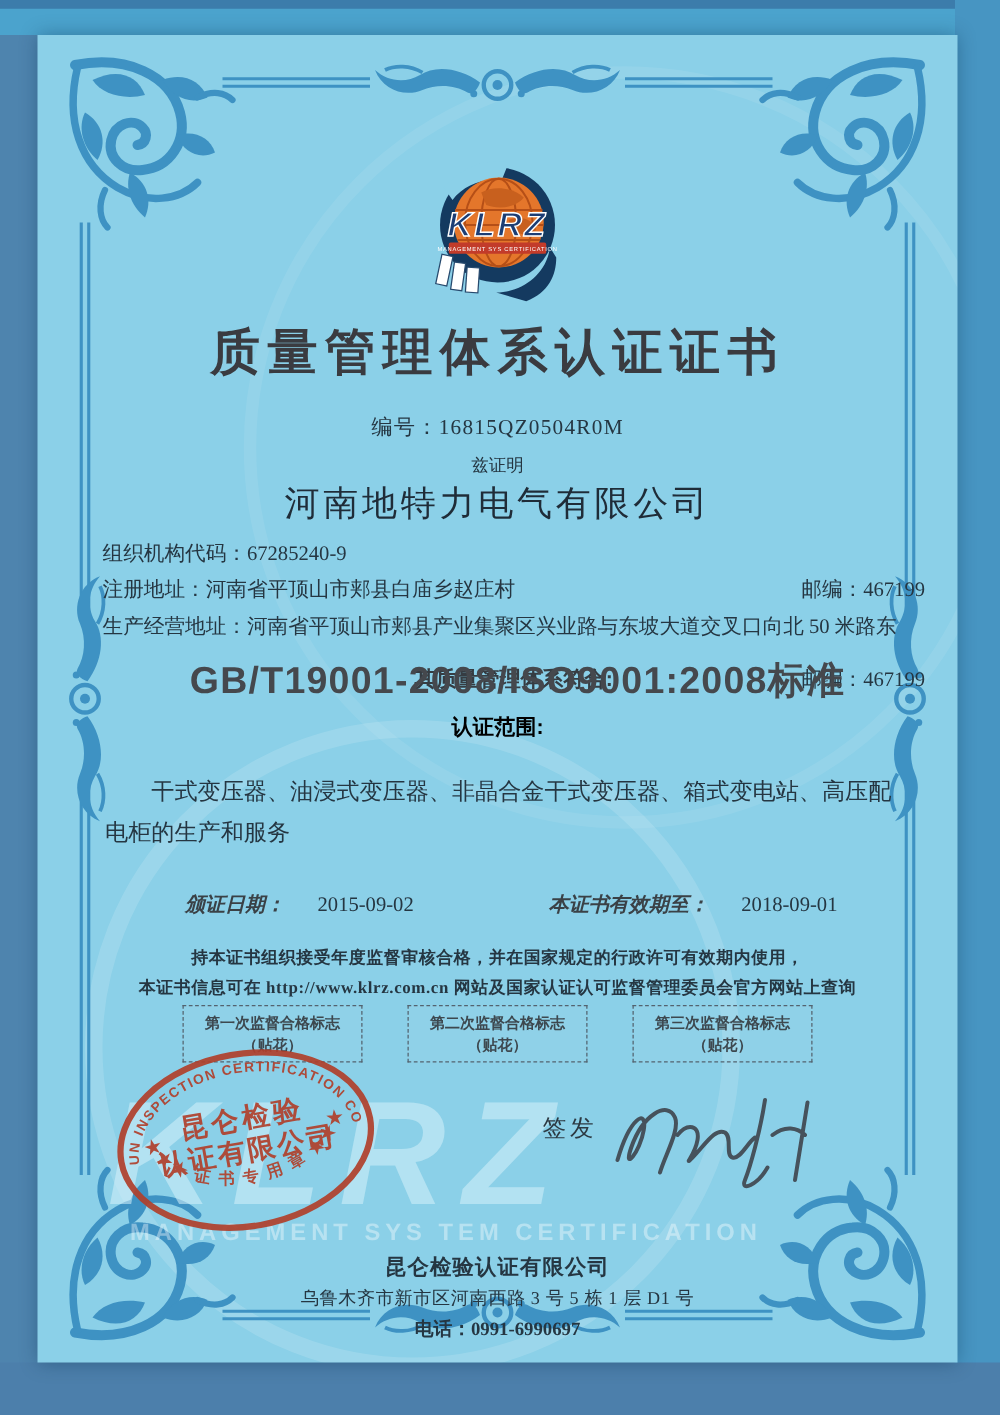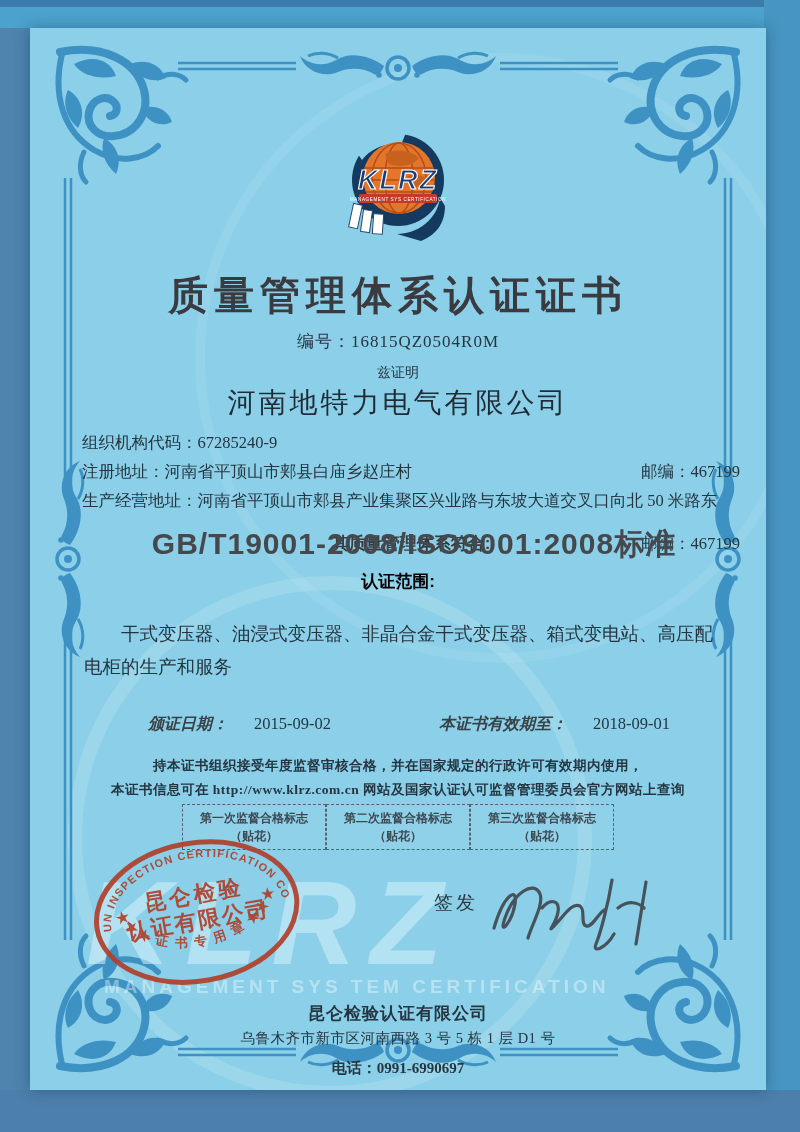--- a/index.html
+++ b/index.html
@@ -26,21 +26,21 @@
       letter-spacing:14px;color:rgba(214,240,250,.55);font-family:"Liberation Sans","DejaVu Sans",sans-serif;
       font-style:italic;line-height:1;}
   .wm-sub{position:absolute;top:948px;left:74px;z-index:1;font-size:19px;font-weight:800;
       letter-spacing:4px;color:rgba(255,255,255,.38);font-family:"Liberation Sans","DejaVu Sans",sans-serif;}
 
   .content{position:absolute;inset:0;z-index:2;}
   .abs{position:absolute;}
   .ctr{width:100%;text-align:center;}
 
   .logo{left:50%;top:100px;transform:translateX(-50%);}
-  .title{top:240px;font-size:40px;font-weight:900;letter-spacing:6px;color:var(--title-ink);}
+  .title{top:226px;font-size:40px;font-weight:900;letter-spacing:6px;color:var(--title-ink);}
   .cert-no{top:302px;font-size:17px;letter-spacing:1px;}
   .certify{top:336px;font-size:14px;}
   .company{top:356px;font-size:28px;letter-spacing:3px;color:#1f2c38;}
 
   .info{top:400px;left:52px;right:26px;font-size:16.5px;line-height:29px;}
   .info-row{display:flex;justify-content:space-between;}
   .sys-row{position:relative;height:32px;margin-top:14px;}
   .sys-line{position:absolute;left:0;right:0;text-align:center;font-weight:700;font-size:17px;color:#353c42;}
   .sys-post{position:absolute;right:0;top:0;}
 
@@ -50,33 +50,33 @@
 
   .dates{top:686px;left:118px;right:60px;display:flex;font-size:16px;}
   .date-group{display:flex;align-items:baseline;}
   .date-label{font-weight:700;color:#3a4146;font-family:"Liberation Sans","DejaVu Sans",sans-serif;font-style:italic;}
   .date-val{margin-left:26px;font-size:16.5px;}
   .g2{margin-left:108px;}
 
   .note1{top:729px;font-size:13.5px;font-weight:600;letter-spacing:.5px;}
   .note2{top:753px;font-size:13.5px;font-weight:600;letter-spacing:.5px;}
 
-  .boxes{top:776px;left:116px;right:116px;display:flex;justify-content:center;}
+  .boxes{top:776px;left:116px;right:116px;display:flex;justify-content:space-between;}
   .sticker-box{width:144px;height:46px;border:1px dashed #53636f;display:flex;flex-direction:column;
       align-items:center;justify-content:center;font-size:12px;font-weight:700;color:#3d484f;
       font-family:"Liberation Sans","DejaVu Sans",sans-serif;line-height:1.5;background:rgba(255,255,255,.04);}
 
   .sign-row{top:844px;left:404px;display:flex;align-items:flex-start;}
   .sign-label{font-size:19px;letter-spacing:3px;margin-top:18px;color:#2c3942;}
   .stamp{top:808px;left:58px;transform:rotate(-10deg);opacity:.92;z-index:3;}
 
   .footer{top:974px;}
   .footer-company{font-size:17px;font-weight:700;letter-spacing:1px;}
   .footer-addr{font-size:14.5px;margin-top:4px;letter-spacing:.5px;}
-  .footer-phone{font-size:15px;font-weight:600;margin-top:11px;font-family:Liberation Serif, serif;}
+  .footer-phone{font-size:15px;font-weight:600;margin-top:6px;font-family:Liberation Serif, serif;}
 </style>
 </head>
 <body>
 
 <div class="edge-top"></div>
 <div class="edge-right"></div>
 <div class="edge-bottom"></div>
 
 <div class="page">
 

